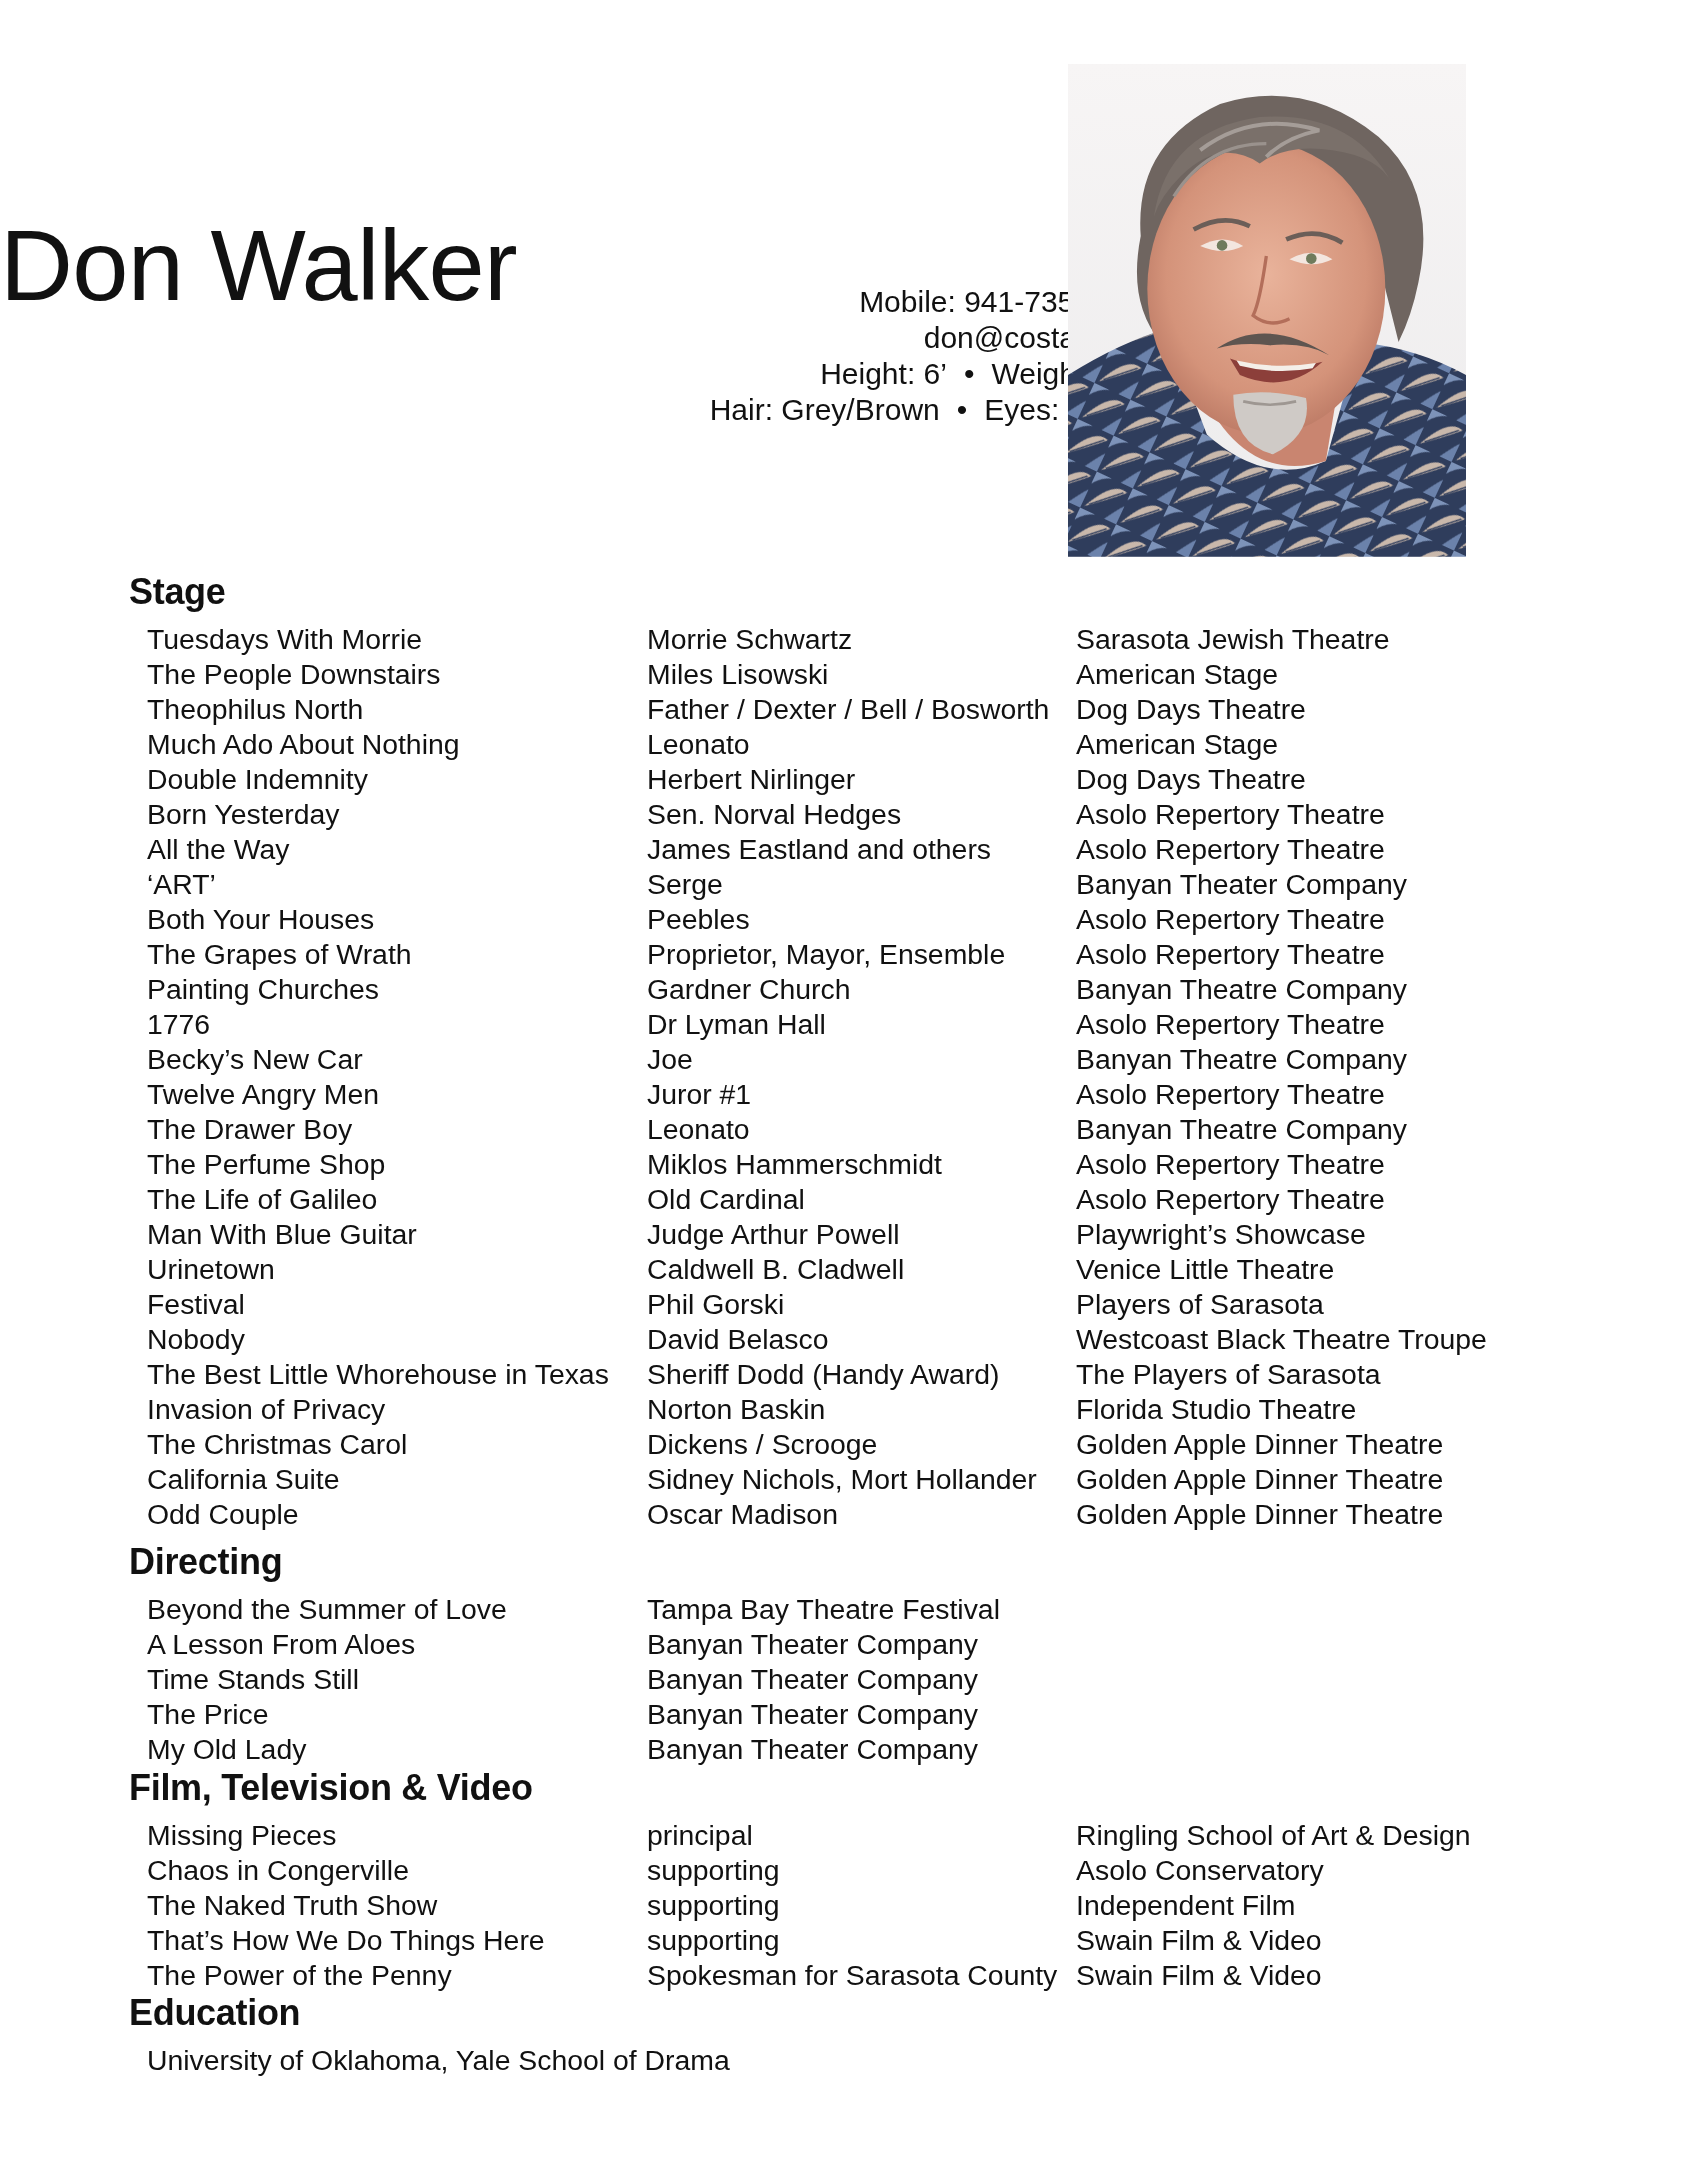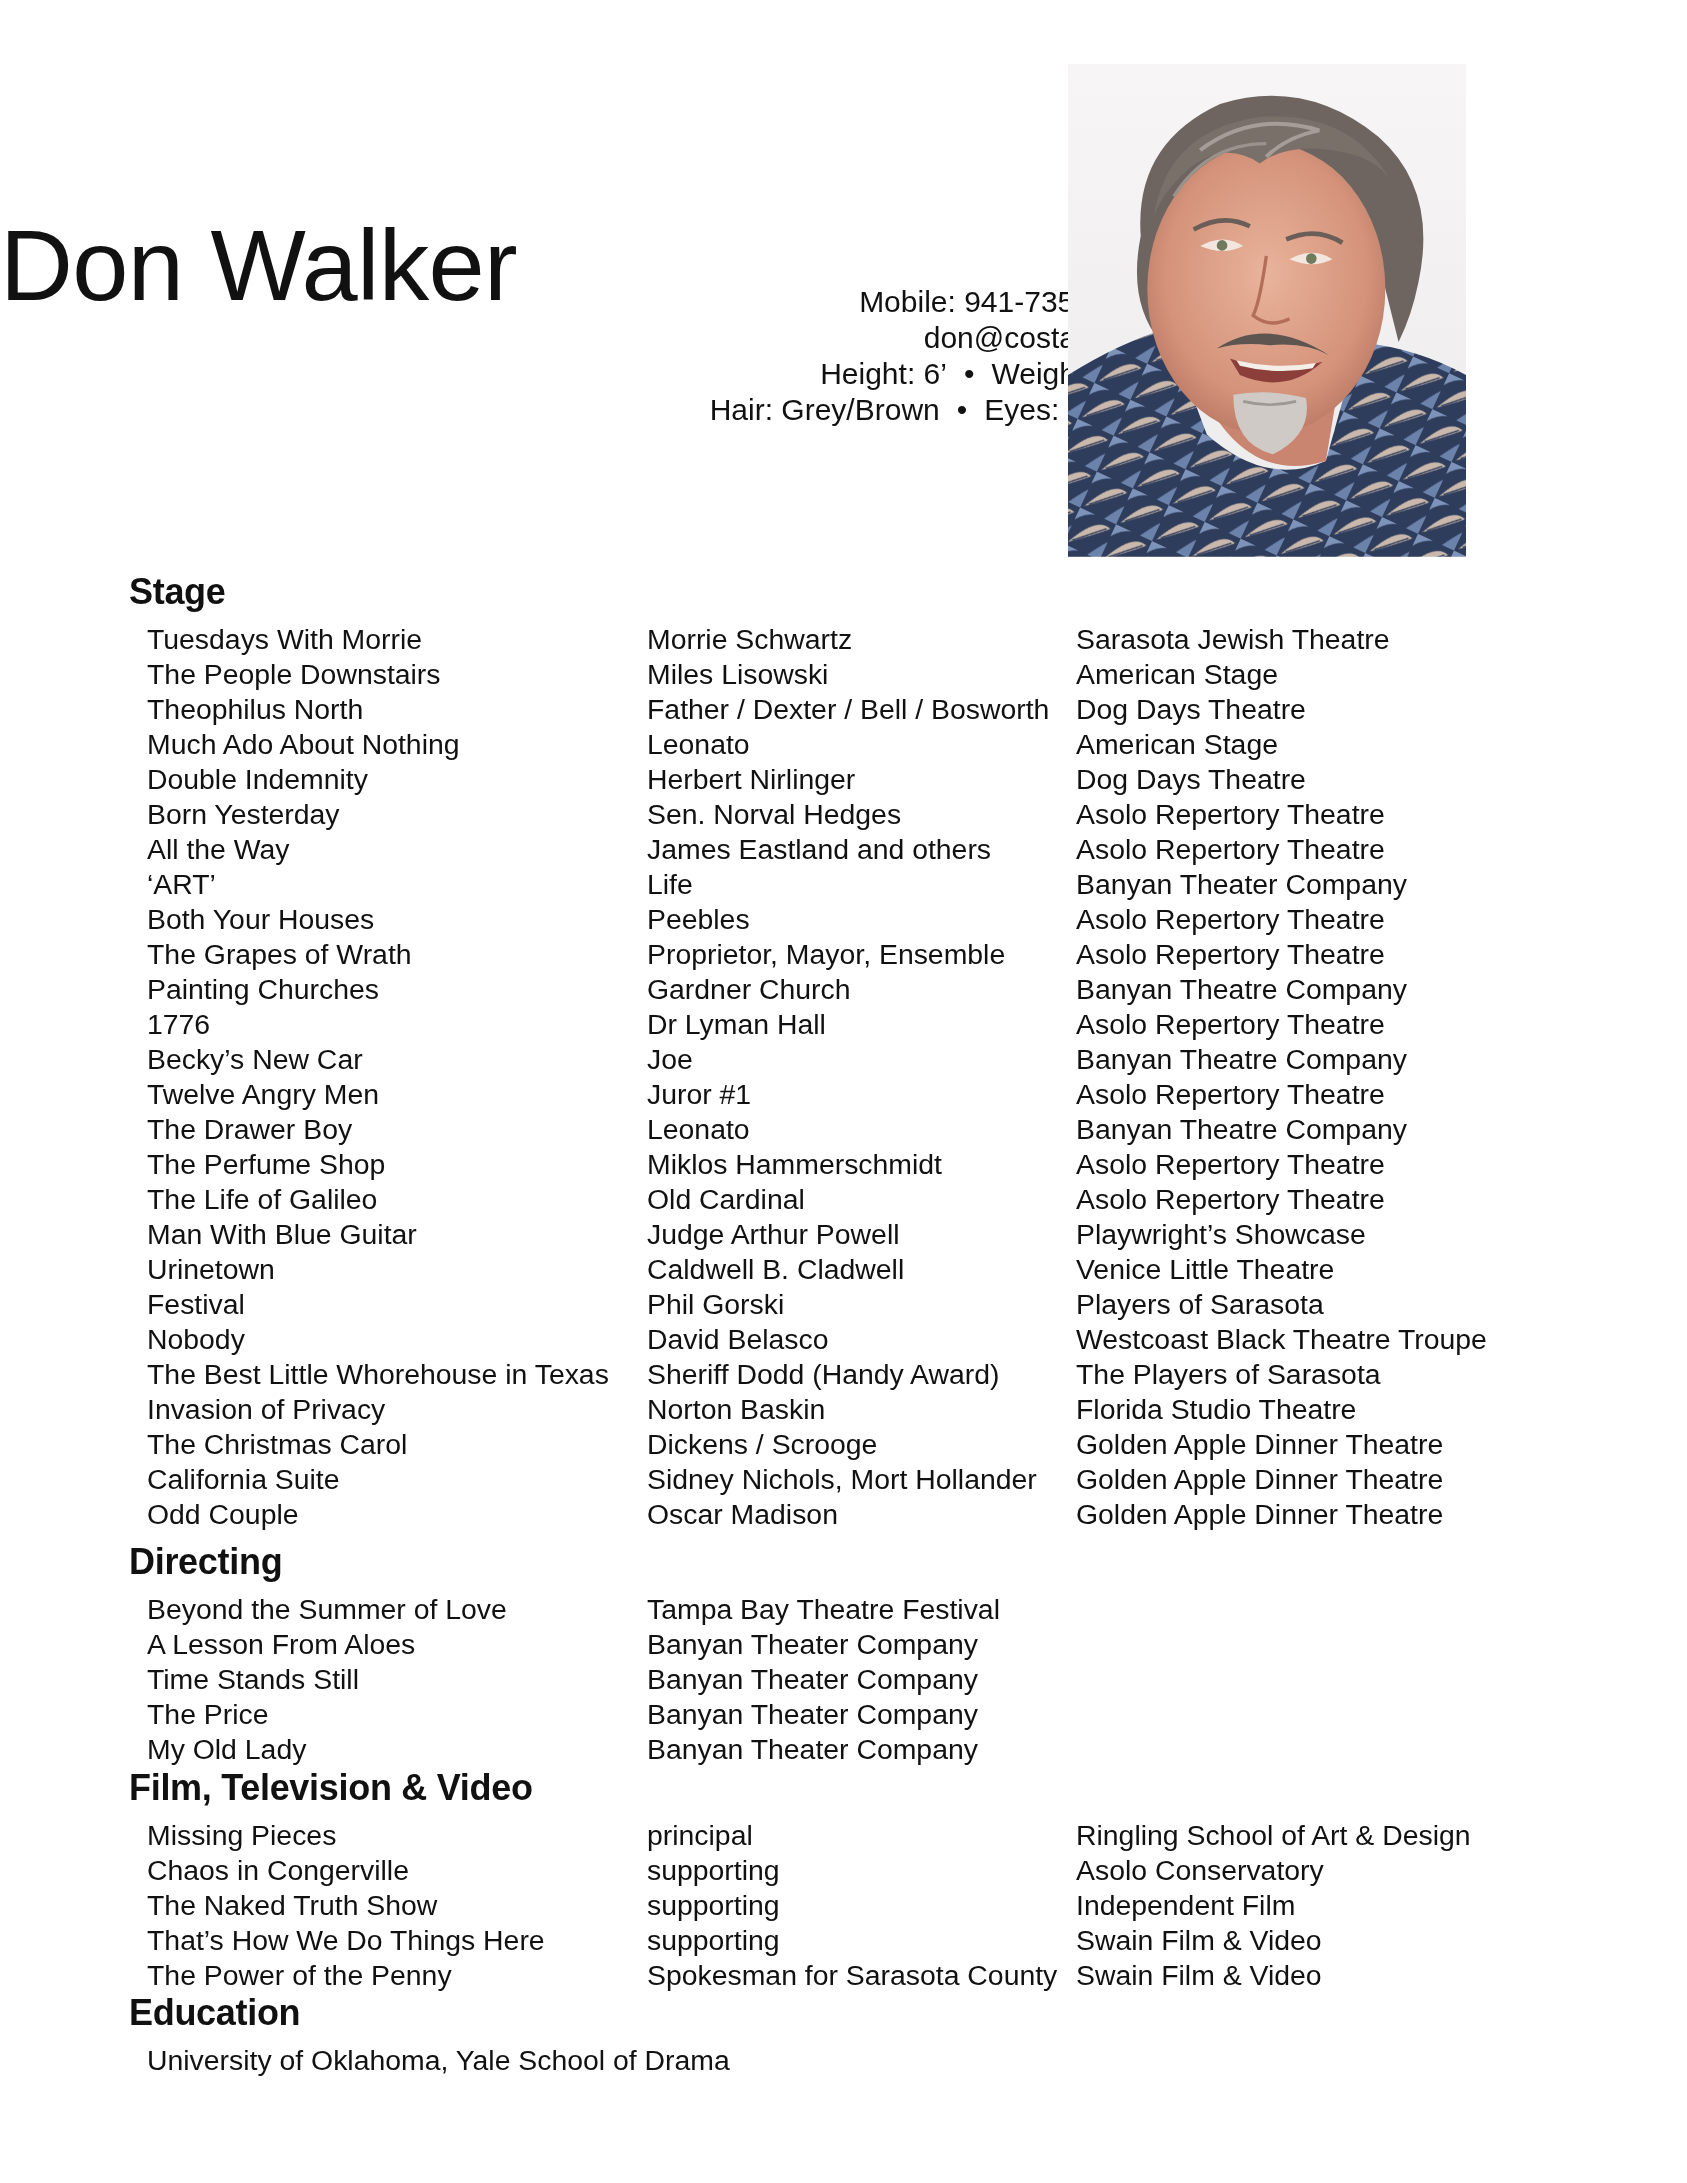--- a/index.html
+++ b/index.html
@@ -121,21 +121,21 @@
         <span class="c2">Sen. Norval Hedges</span>
         <span class="c3">Asolo Repertory Theatre</span>
       </div>
       <div class="row">
         <span class="c1">All the Way</span>
         <span class="c2">James Eastland and others</span>
         <span class="c3">Asolo Repertory Theatre</span>
       </div>
       <div class="row">
         <span class="c1">‘ART’</span>
-        <span class="c2">Life</span>
+        <span class="c2">Serge</span>
         <span class="c3">Banyan Theater Company</span>
       </div>
       <div class="row">
         <span class="c1">Both Your Houses</span>
         <span class="c2">Peebles</span>
         <span class="c3">Asolo Repertory Theatre</span>
       </div>
       <div class="row">
         <span class="c1">The Grapes of Wrath</span>
         <span class="c2">Proprietor, Mayor, Ensemble</span>

